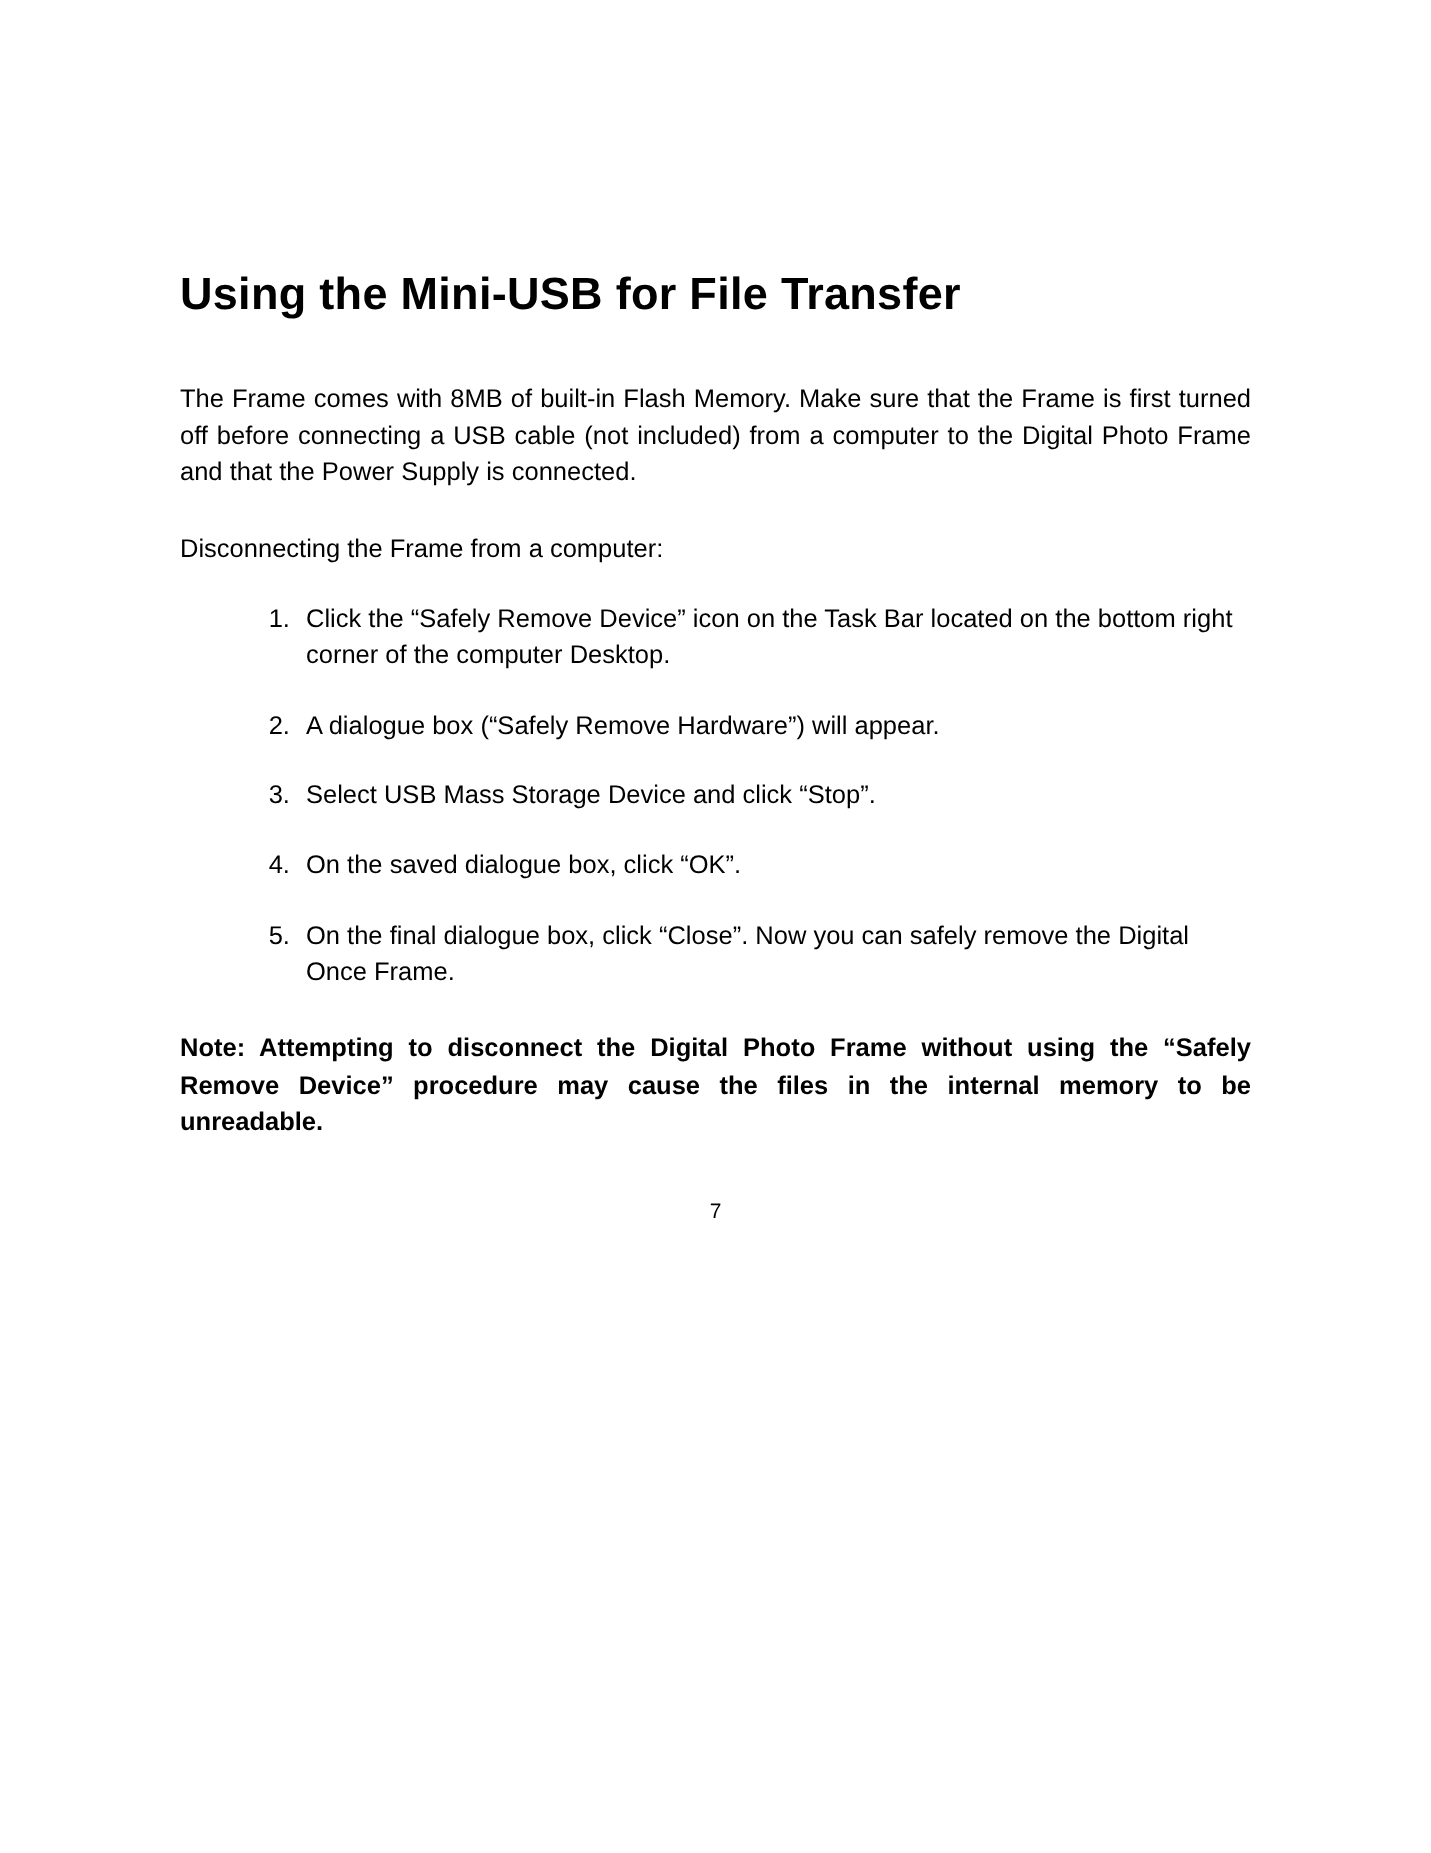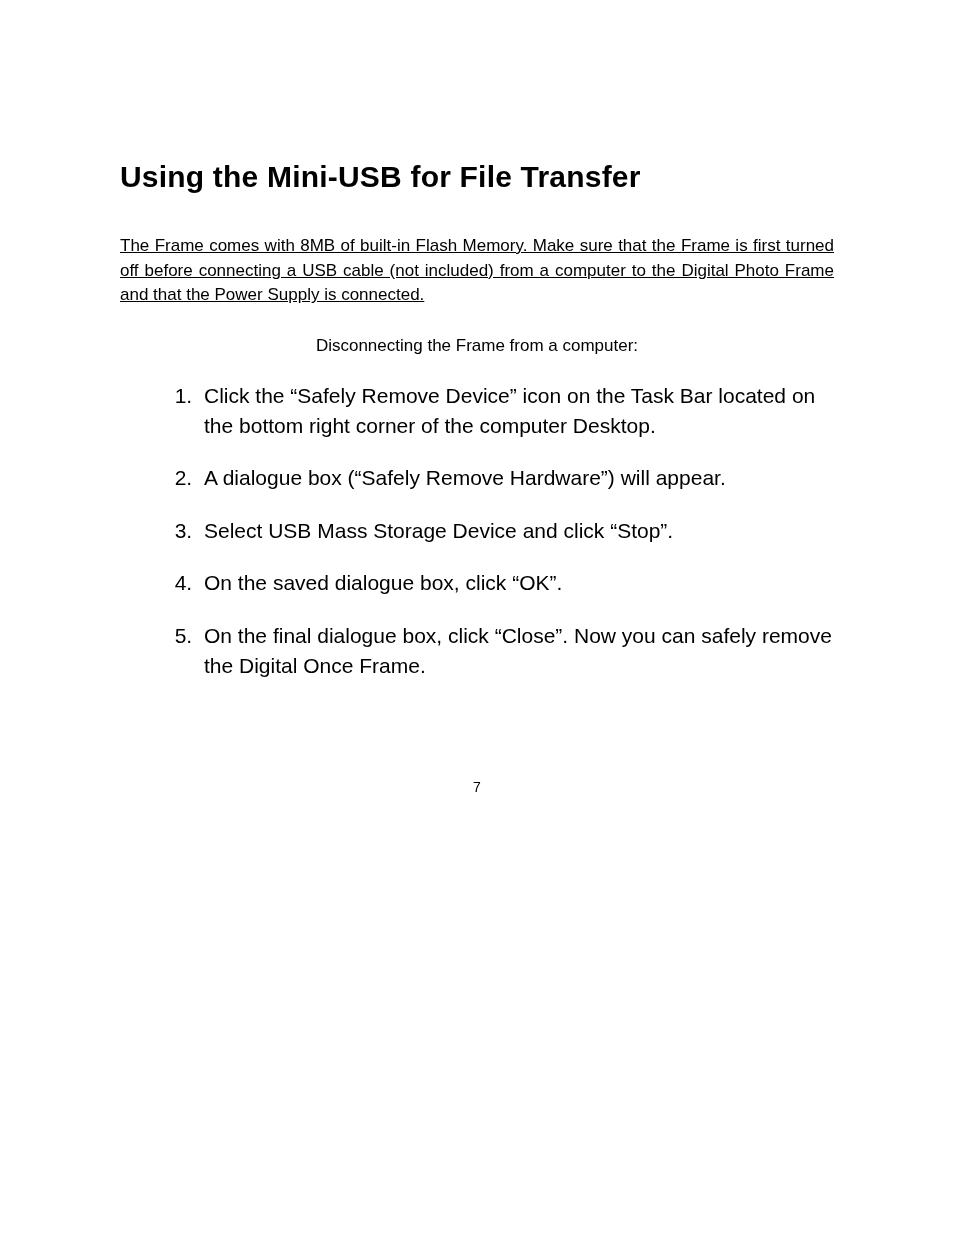--- a/index.html
+++ b/index.html
@@ -8,37 +8,38 @@
     background: #ffffff;
     font-family: Arial, Helvetica, sans-serif;
     color: #000;
   }
   .page {
     width: 954px;
     height: 905px;
     box-sizing: border-box;
     padding: 160px 120px 0 120px;
     position: relative;
+    margin-top: 20px;
   }
   h1.title {
     font-size: 30px;
     font-weight: bold;
     margin: 0 0 40px 0;
     letter-spacing: 0.2px;
   }
   p.body, p.note, p.intro, p.outro {
     font-size: 17px;
     line-height: 1.45;
     margin: 0 0 24px 0;
     text-align: justify;
   }
-  p.intro { margin-bottom: 26px; text-decoration: underline; }
-  p.list-lead { font-size: 17px; line-height: 1.45; margin: 0 0 22px 0; text-align: center; }
+  p.intro { margin-bottom: 26px; }
+  p.list-lead { font-size: 17px; line-height: 1.45; margin: 0 0 22px 0; }
   ol.steps {
-    font-size: 21px;
+    font-size: 17px;
     line-height: 1.45;
     margin: 0 0 26px 0;
     padding-left: 78px;
   }
   ol.steps li {
     margin-bottom: 22px;
     padding-left: 6px;
   }
   p.note { font-weight: bold; }
   .page-number {
@@ -64,16 +65,17 @@
 
   <ol class="steps">
     <li>Click the “Safely Remove Device” icon on the Task Bar located on the bottom right corner of the computer Desktop.</li>
     <li>A dialogue box (“Safely Remove Hardware”) will appear.</li>
     <li>Select USB Mass Storage Device and click “Stop”.</li>
     <li>On the saved dialogue box, click “OK”.</li>
     <li>On the final dialogue box, click “Close”. Now you can safely remove the Digital Once Frame.</li>
   </ol>
 
 
+  <p class="note">Note: Attempting to disconnect the Digital Photo Frame without using the “Safely Remove Device” procedure may cause the files in the internal memory to be unreadable.</p>
 
   <div class="page-number">7</div>
 
 </div>
 
 </body></html>

